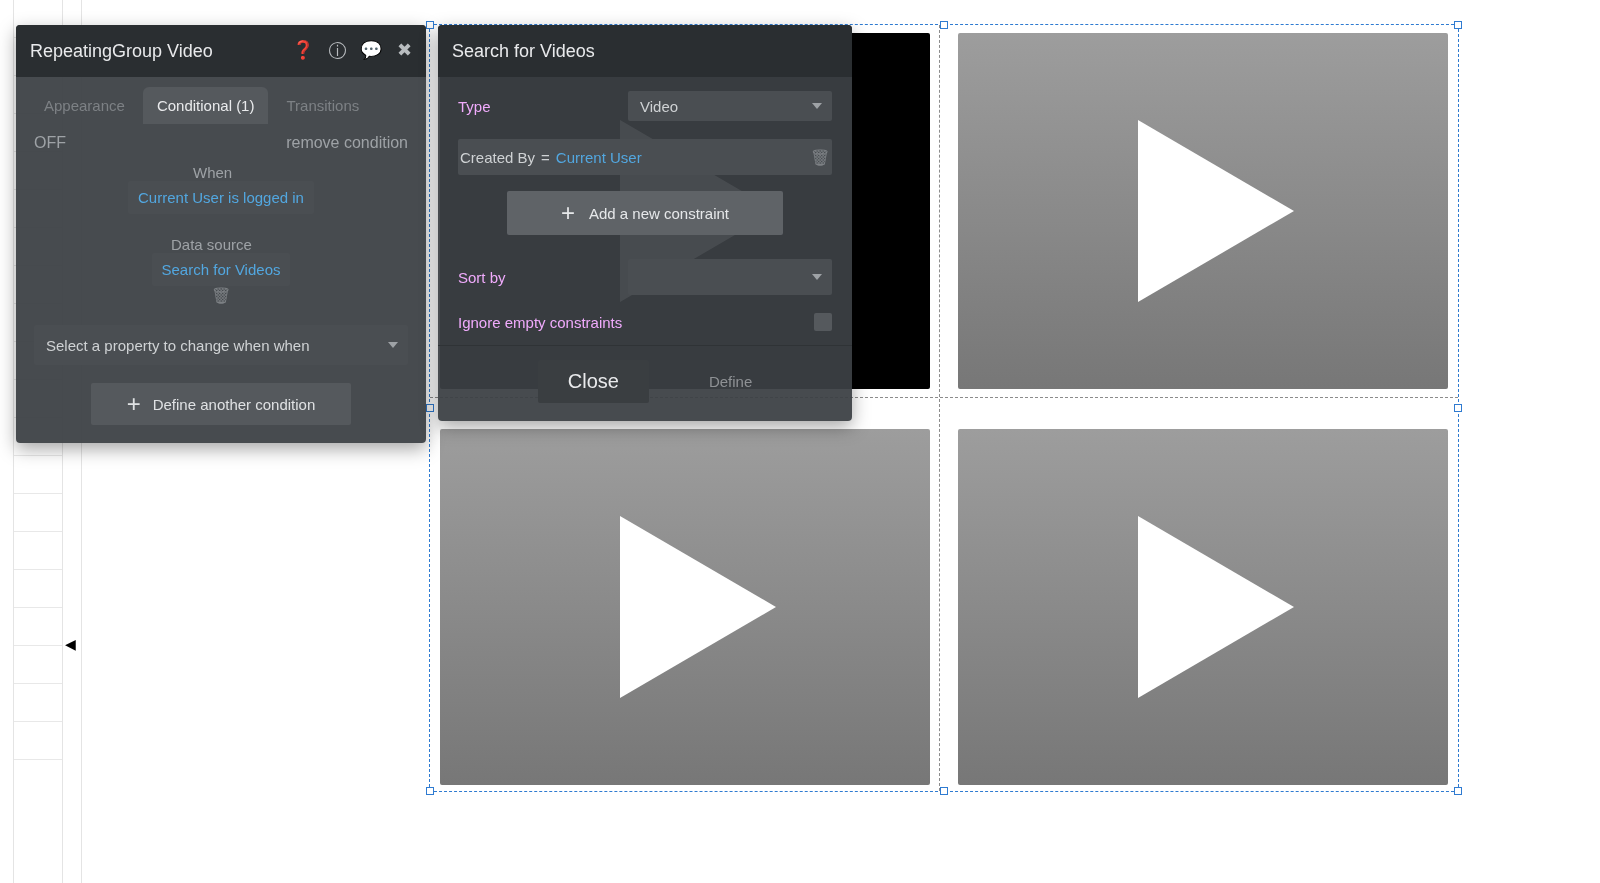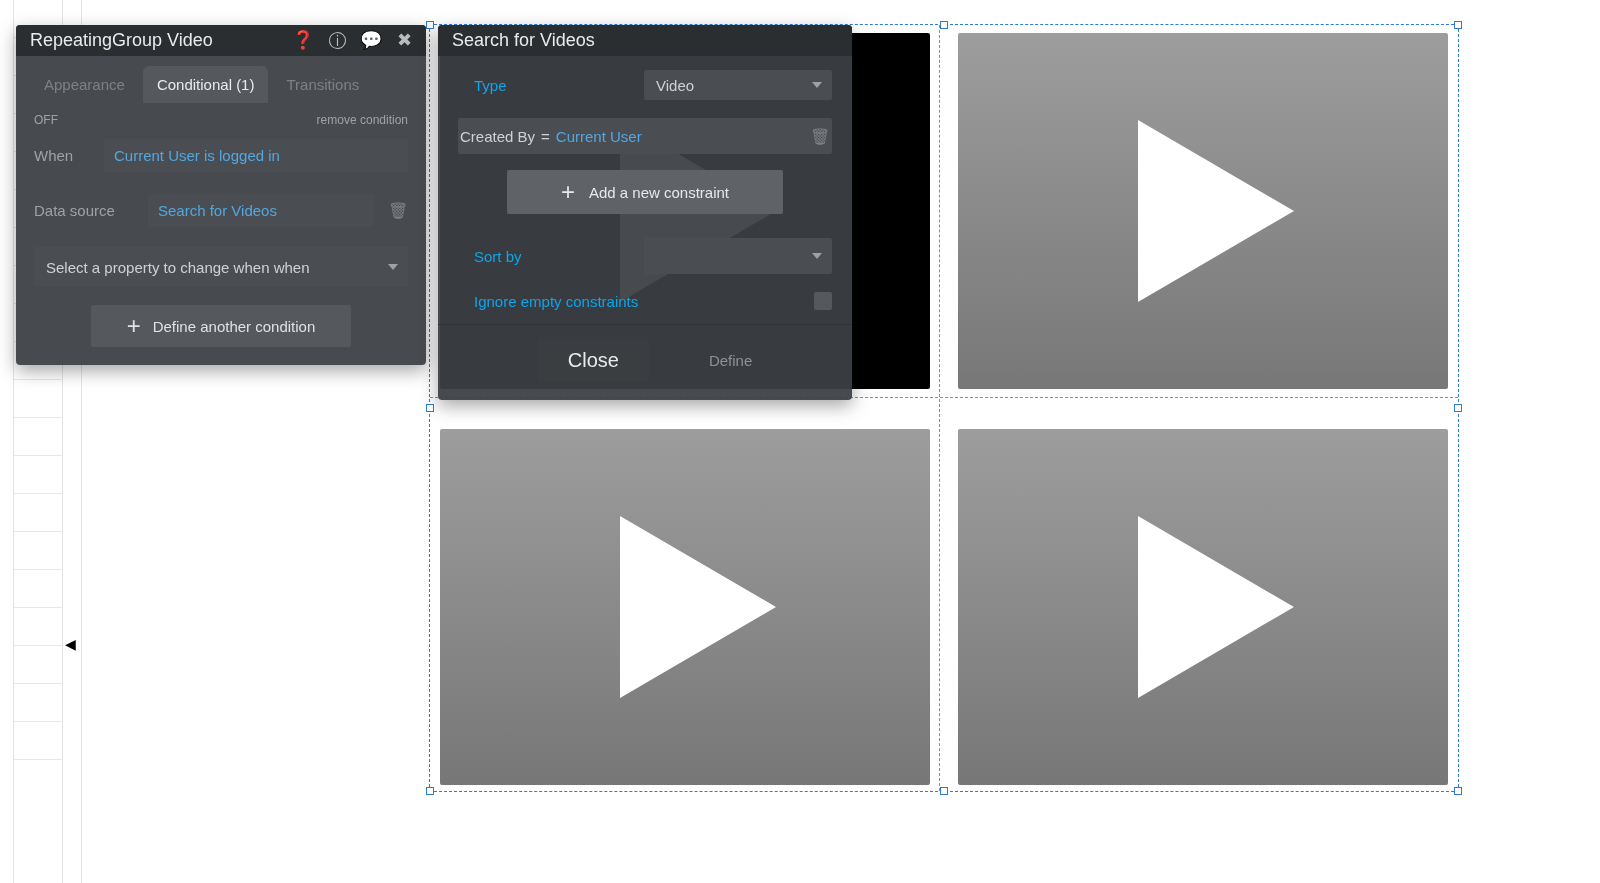--- a/index.html
+++ b/index.html
@@ -28,51 +28,51 @@
           background:linear-gradient(180deg,#9d9d9d 0%, #777 100%);
           display:flex; align-items:center; justify-content:center;}
   .cell.first{ background:#000;}
   .cell svg{ width:260px; height:260px; fill:#fff;}
   .c1{left:10px;  top:8px}   .c2{left:528px; top:8px}
   .c3{left:10px;  top:404px} .c4{left:528px; top:404px}
 
   
   .panel { position:absolute; background:rgba(60,64,68,0.94); color:#d6d8da; border-radius:4px;
            box-shadow:0 6px 18px rgba(0,0,0,0.35); font-size:15px;}
-  .panel .titlebar{ height:31px; background:#2a2e31; border-radius:4px 4px 0 0; display:flex;
+  .panel .titlebar{ height:52px; background:#2a2e31; border-radius:4px 4px 0 0; display:flex;
                     align-items:center; padding:0 14px; font-size:18px; color:#e9eaec;}
   .panel .titlebar .spacer{flex:1}
   .panel .ticons{display:flex; gap:14px; color:#b8bcbf;}
   .panel .ticons span{cursor:pointer}
 
   
   #panel1{ left:16px; top:25px; width:410px; }
   .tabs{ display:flex; gap:4px; padding:10px 14px 0 14px;}
   .tab{ padding:10px 14px; color:#7d8185; border-radius:6px 6px 0 0; cursor:pointer;}
   .tab.active{ background:#55595d; color:#e9eaec;}
   .body1{ padding:4px 18px 18px 18px;}
-  .rowline{display:flex; align-items:flex-end; justify-content:space-between; color:#9ea2a6; font-size:12px; padding:6px 0;}
-  .fieldrow{display:flex; align-items:center; gap:14px; margin-top:6px;}
+  .rowline{display:flex; align-items:flex-end; justify-content:space-between; color:#9ea2a6; font-size:16px; padding:6px 0;}
+  .fieldrow{display:flex; align-items:center; margin-top:6px;flex-direction:column;}
   .fieldrow .lab{ width:100px; color:#9ea2a6;}
   .exprbox{ flex:1; background:#4a4e52; border-radius:2px; padding:8px 10px; color:#52a7e0;}
   .trash{ width:20px; text-align:center; color:#7d8185; cursor:pointer; font-size:16px;}
   .select{ background:#4a4e52; border-radius:2px; height:40px; display:flex; align-items:center;
            padding:0 12px; color:#cfd2d4; position:relative; cursor:pointer;}
   .select .caret{ position:absolute; right:10px; top:50%; transform:translateY(-50%); width:0;height:0;
                   border-left:5px solid transparent;border-right:5px solid transparent;border-top:6px solid #9ea2a6;}
   .bigselect{ margin:20px 0 8px 0;}
   .addbtn{ margin:18px auto 0 auto; width:260px; height:42px; background:#55595d; border-radius:2px;
            display:flex; align-items:center; justify-content:center; gap:12px; color:#dfe1e3; cursor:pointer;}
   .plus{font-size:24px; line-height:1; font-weight:300;}
 
   
   #panel2{ left:438px; top:25px; width:414px;}
   .body2{ padding:14px 20px 0 20px;}
   .kv{ display:flex; align-items:center; gap:20px; margin-bottom:18px;}
-  .kv .lab{ width:150px; color:#0ea5e9;margin-left:16px;}
+  .kv .lab{ width:150px; color:#f0abfc;}
   .kv .select{ flex:1;}
   .constraint{ background:#4a4e52; border-radius:2px; height:36px; display:flex; align-items:center; padding:0 2px;
                gap:6px; color:#cfd2d4; margin-bottom:16px;}
   .constraint .val{ color:#52a7e0;}
   .constraint .trash{margin-left:auto;}
   .addcon{ margin:0 auto 24px auto; width:276px; height:44px; background:#5f6367; border-radius:2px;
            display:flex;align-items:center;justify-content:center;gap:14px;color:#e6e8ea;cursor:pointer;}
   .chkbox{ width:18px; height:18px; background:#55595d; border-radius:2px; cursor:pointer;}
   .footer{ border-top:1px solid #2f3336; padding:14px 0 18px 0; display:flex; align-items:center; justify-content:center; gap:60px;}
   .closebtn{ background:#3a3e41; color:#e9eaec; padding:10px 30px; border-radius:2px; cursor:pointer; font-size:20px;}

